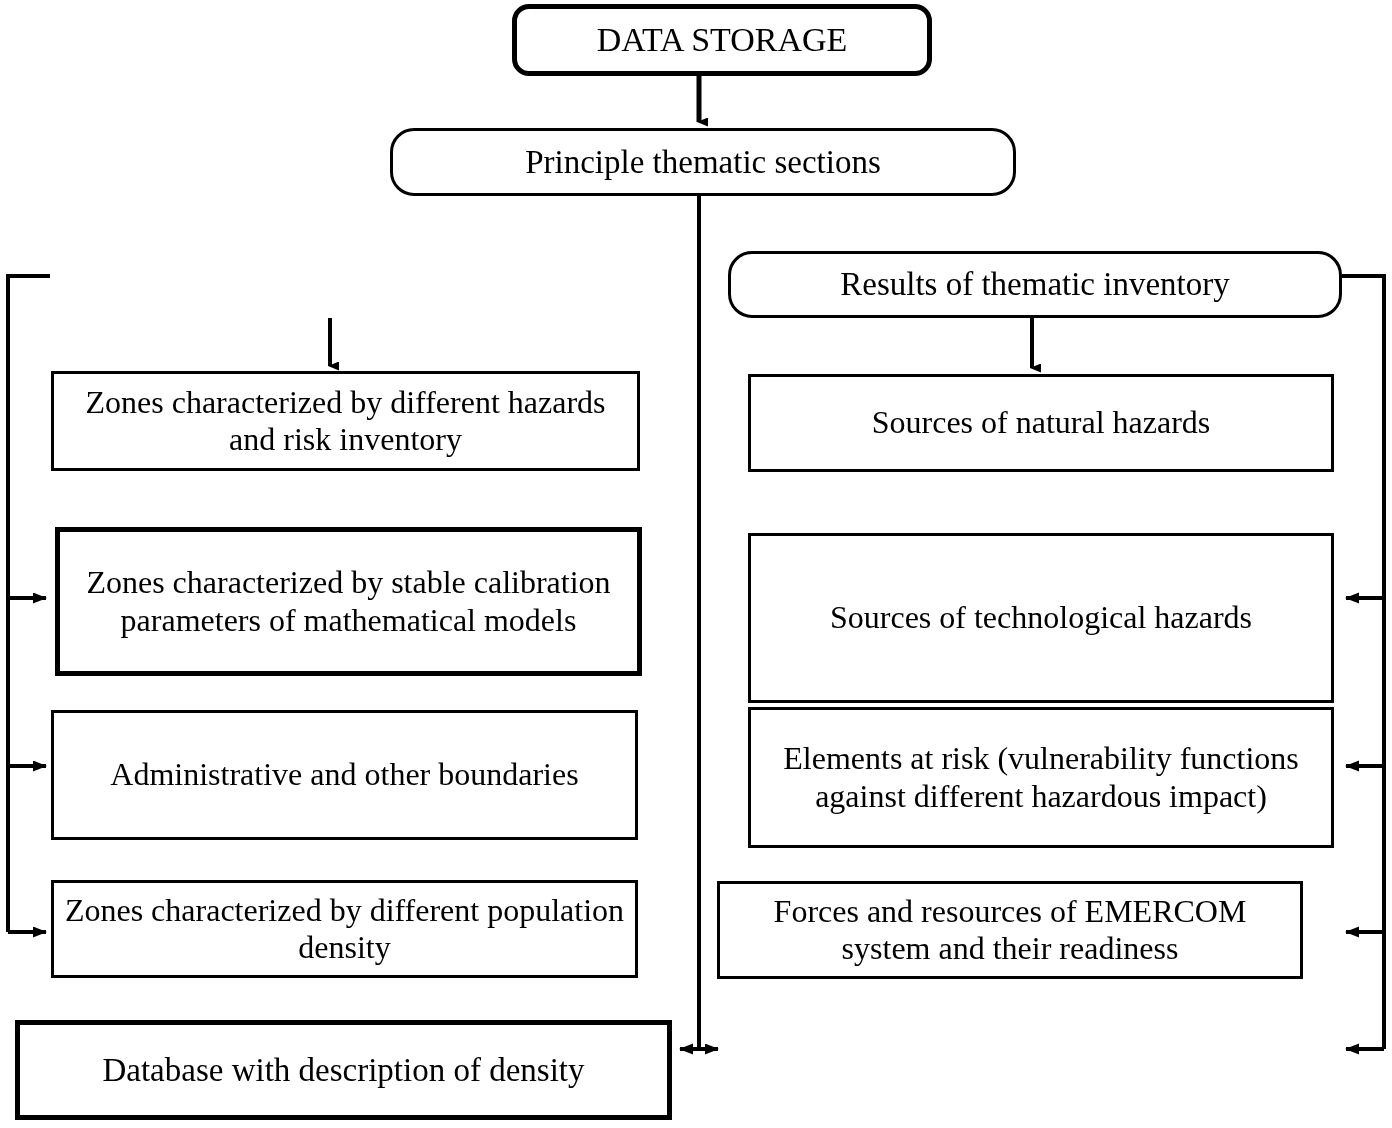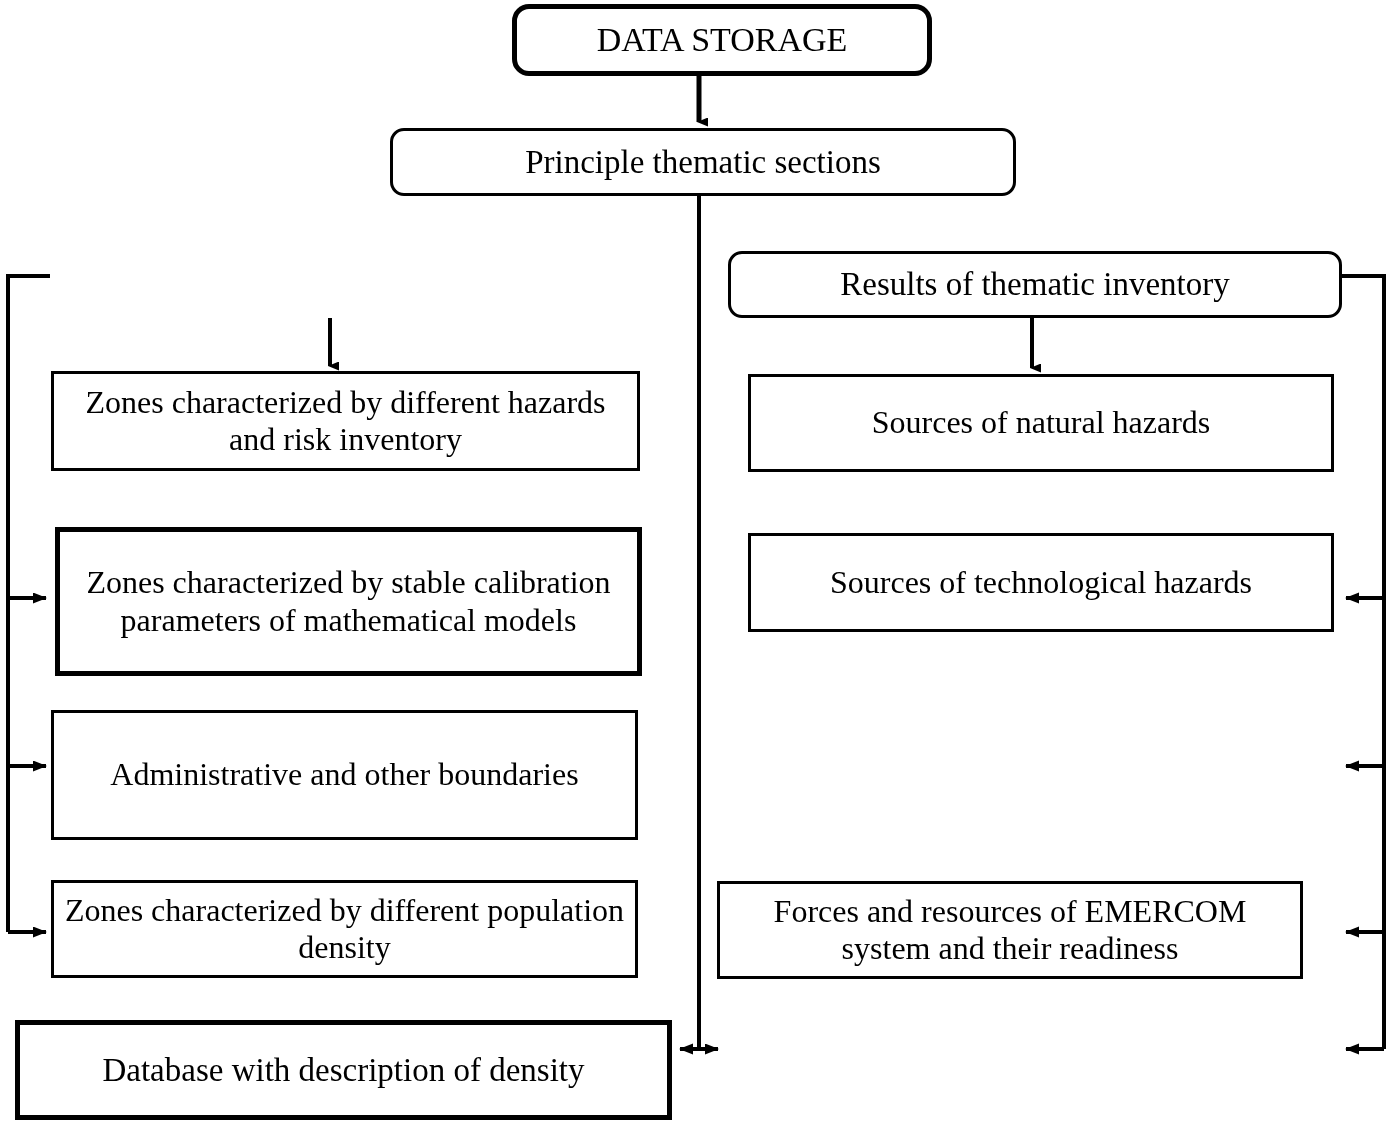--- a/index.html
+++ b/index.html
@@ -35,21 +35,21 @@
     line-height: 1.16;
     padding: 2px 10px;
   }
   .node .label {
     display: block;
     width: 100%;
   }
   .bw-thick { border: 5px solid #000000; }
   .bw-med   { border: 3px solid #000000; }
   .bw-thin  { border: 2px solid #2e5b96; }
-  .rounded  { border-radius: 14px; }
+  .rounded  { border-radius: 24px; }
   .fs-34 { font-size: 34px; border-radius: 17px; }
   .fs-33 { font-size: 33px; }
   .fs-32 { font-size: 32px; }
 </style>
 </head>
 <body>
 
 <div id="diagram-root">
 
   <svg class="connectors" viewBox="0 0 1392 1128">
@@ -116,24 +116,27 @@
   </div>
 
   <div class="node bw-med rounded fs-33" style="left:728px; top:251px; width:614px; height:67px;">
     <span class="label">Results of thematic inventory</span>
   </div>
 
   <div class="node bw-med fs-32" style="left:748px; top:374px; width:586px; height:98px;">
     <span class="label">Sources of natural hazards</span>
   </div>
 
-  <div class="node bw-med fs-32" style="left:748px; top:533px; width:586px; height:99px;font-family:Liberation Serif, serif;">
+  <div class="node bw-med fs-32" style="left:748px; top:533px; width:586px; height:170px;font-family:Liberation Serif, serif;">
     <span class="label">Sources of technological hazards</span>
   </div>
 
+  <div class="node bw-med fs-32" style="left:748px; top:707px; width:586px; height:141px;">
+    <span class="label">Elements at risk (vulnerability functions against different hazardous impact)</span>
+  </div>
 
   <div class="node bw-med fs-32" style="left:717px; top:881px; width:586px; height:98px;">
     <span class="label">Forces and resources of EMERCOM system and their readiness</span>
   </div>
 
   <div class="node bw-thick fs-33" style="left:15px; top:1020px; width:657px; height:100px;">
     <span class="label">Database with description of density</span>
   </div>
 
 

